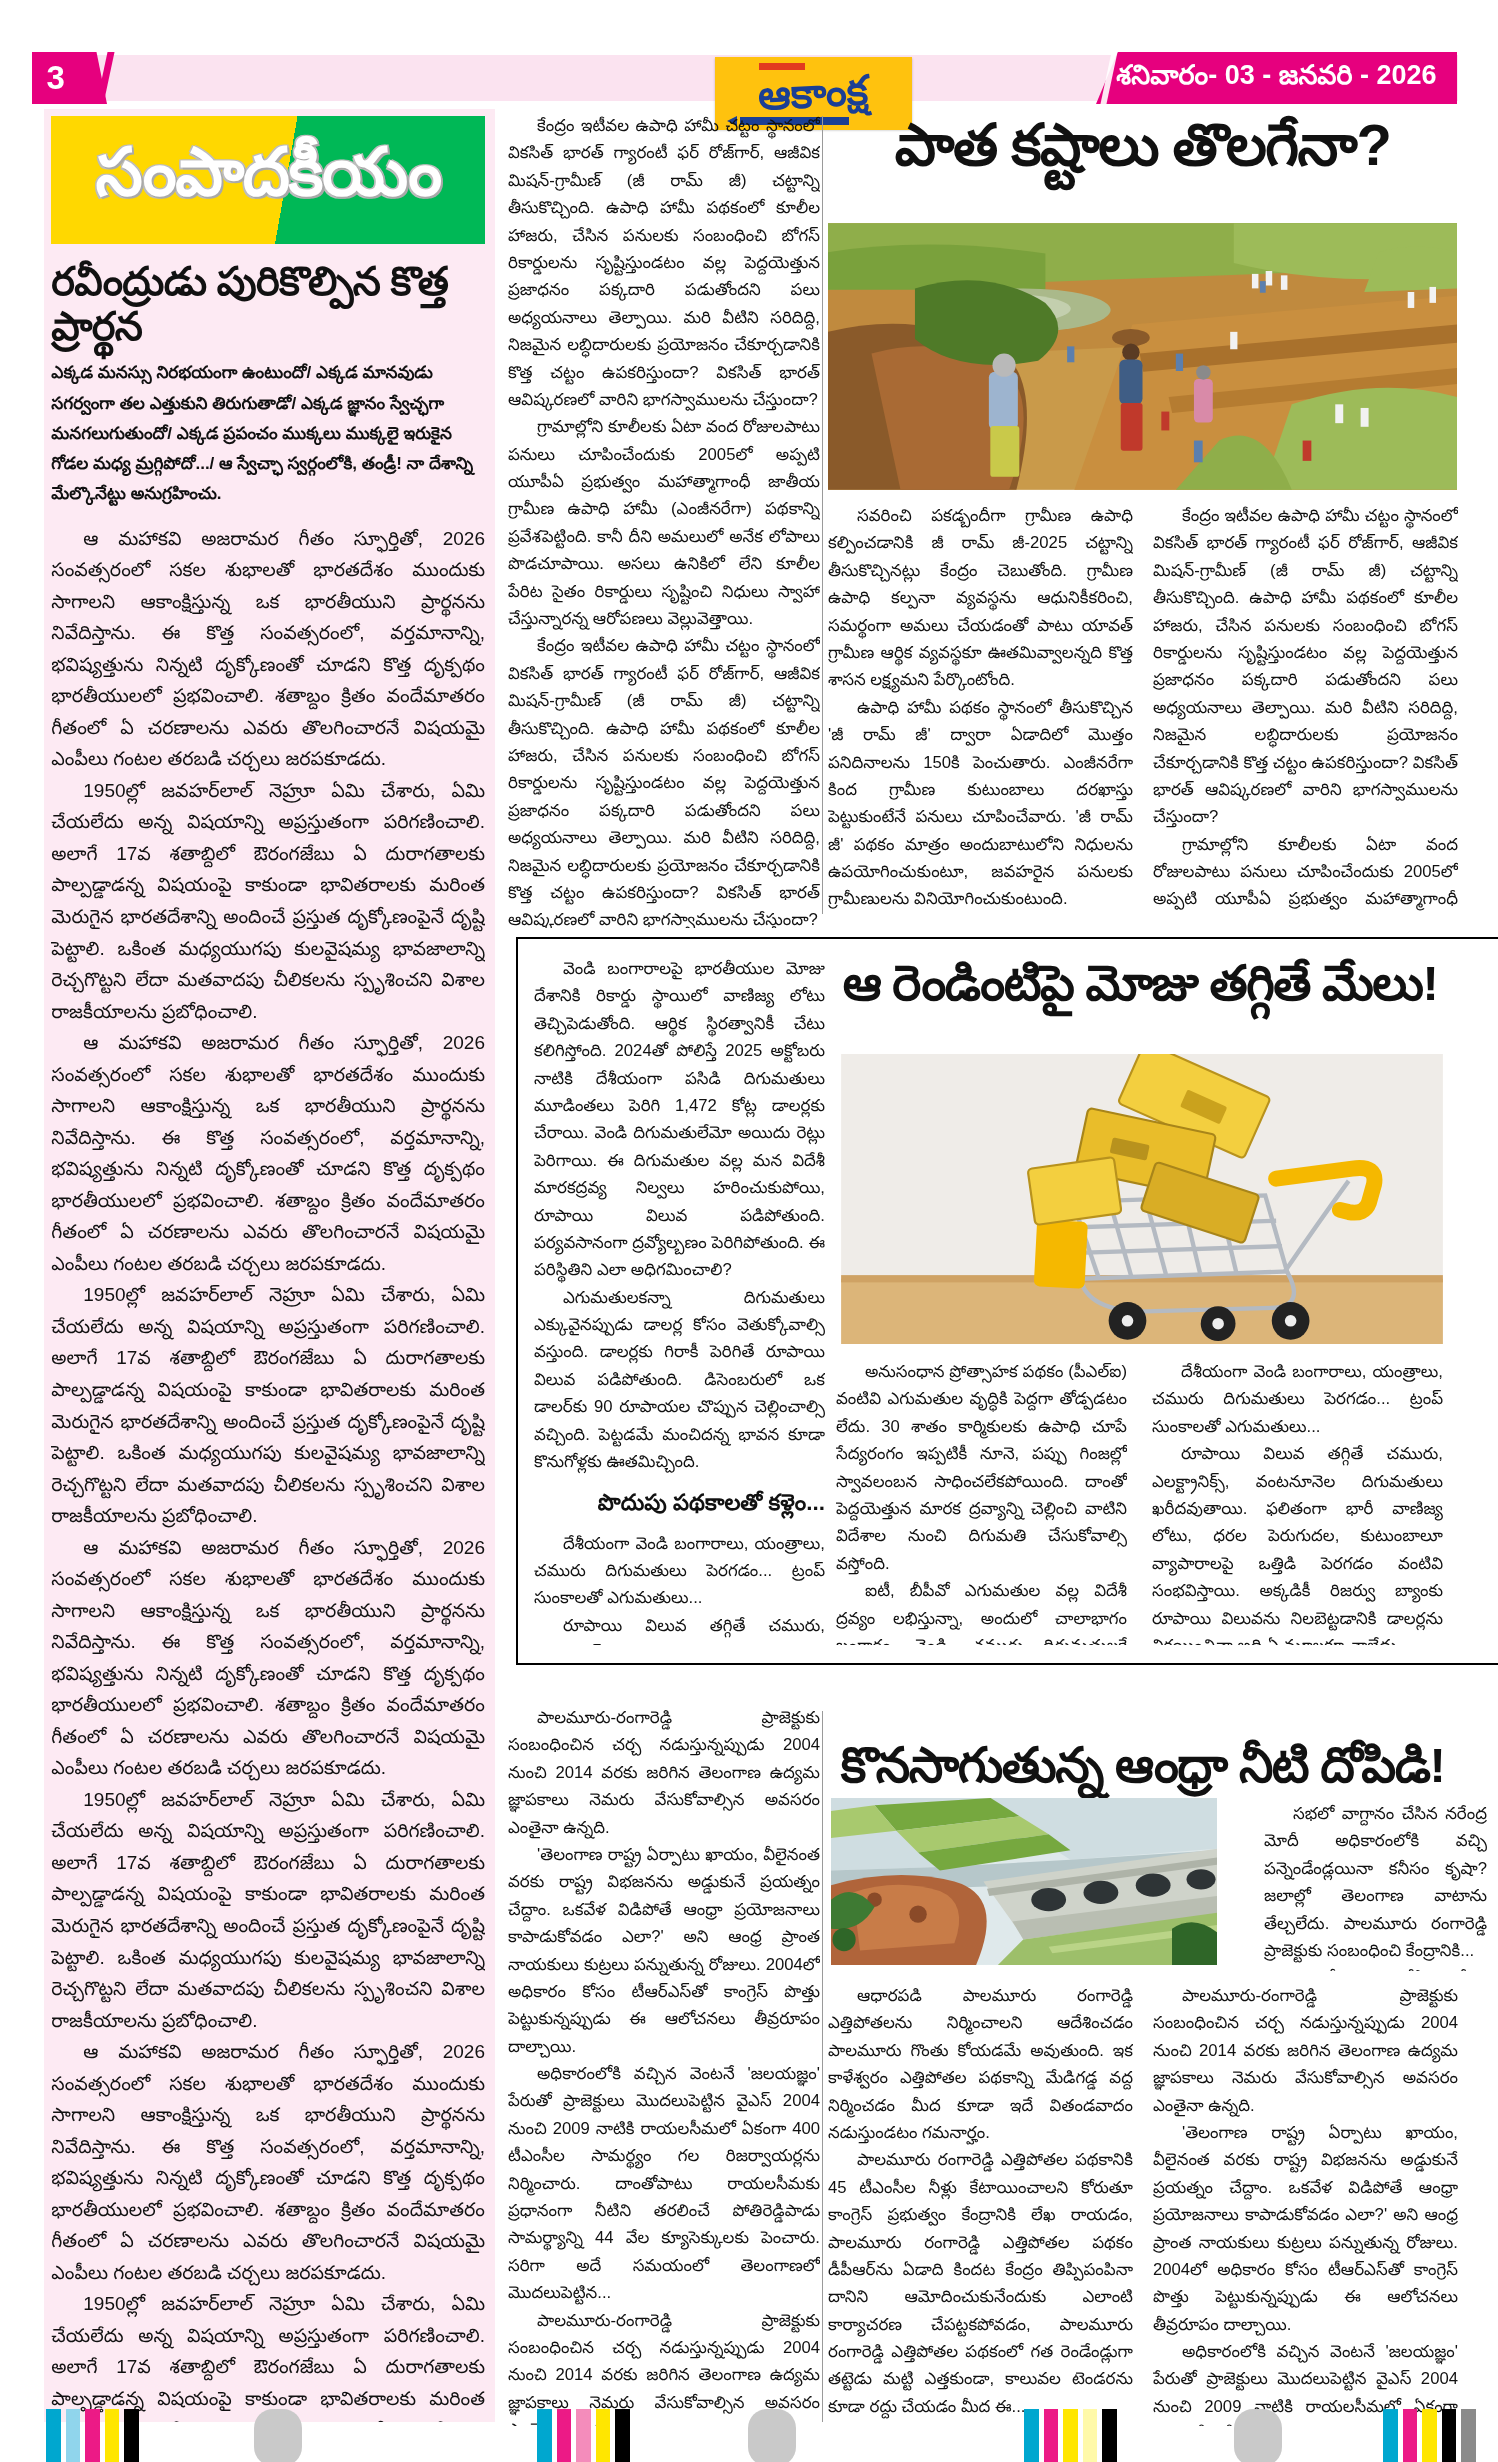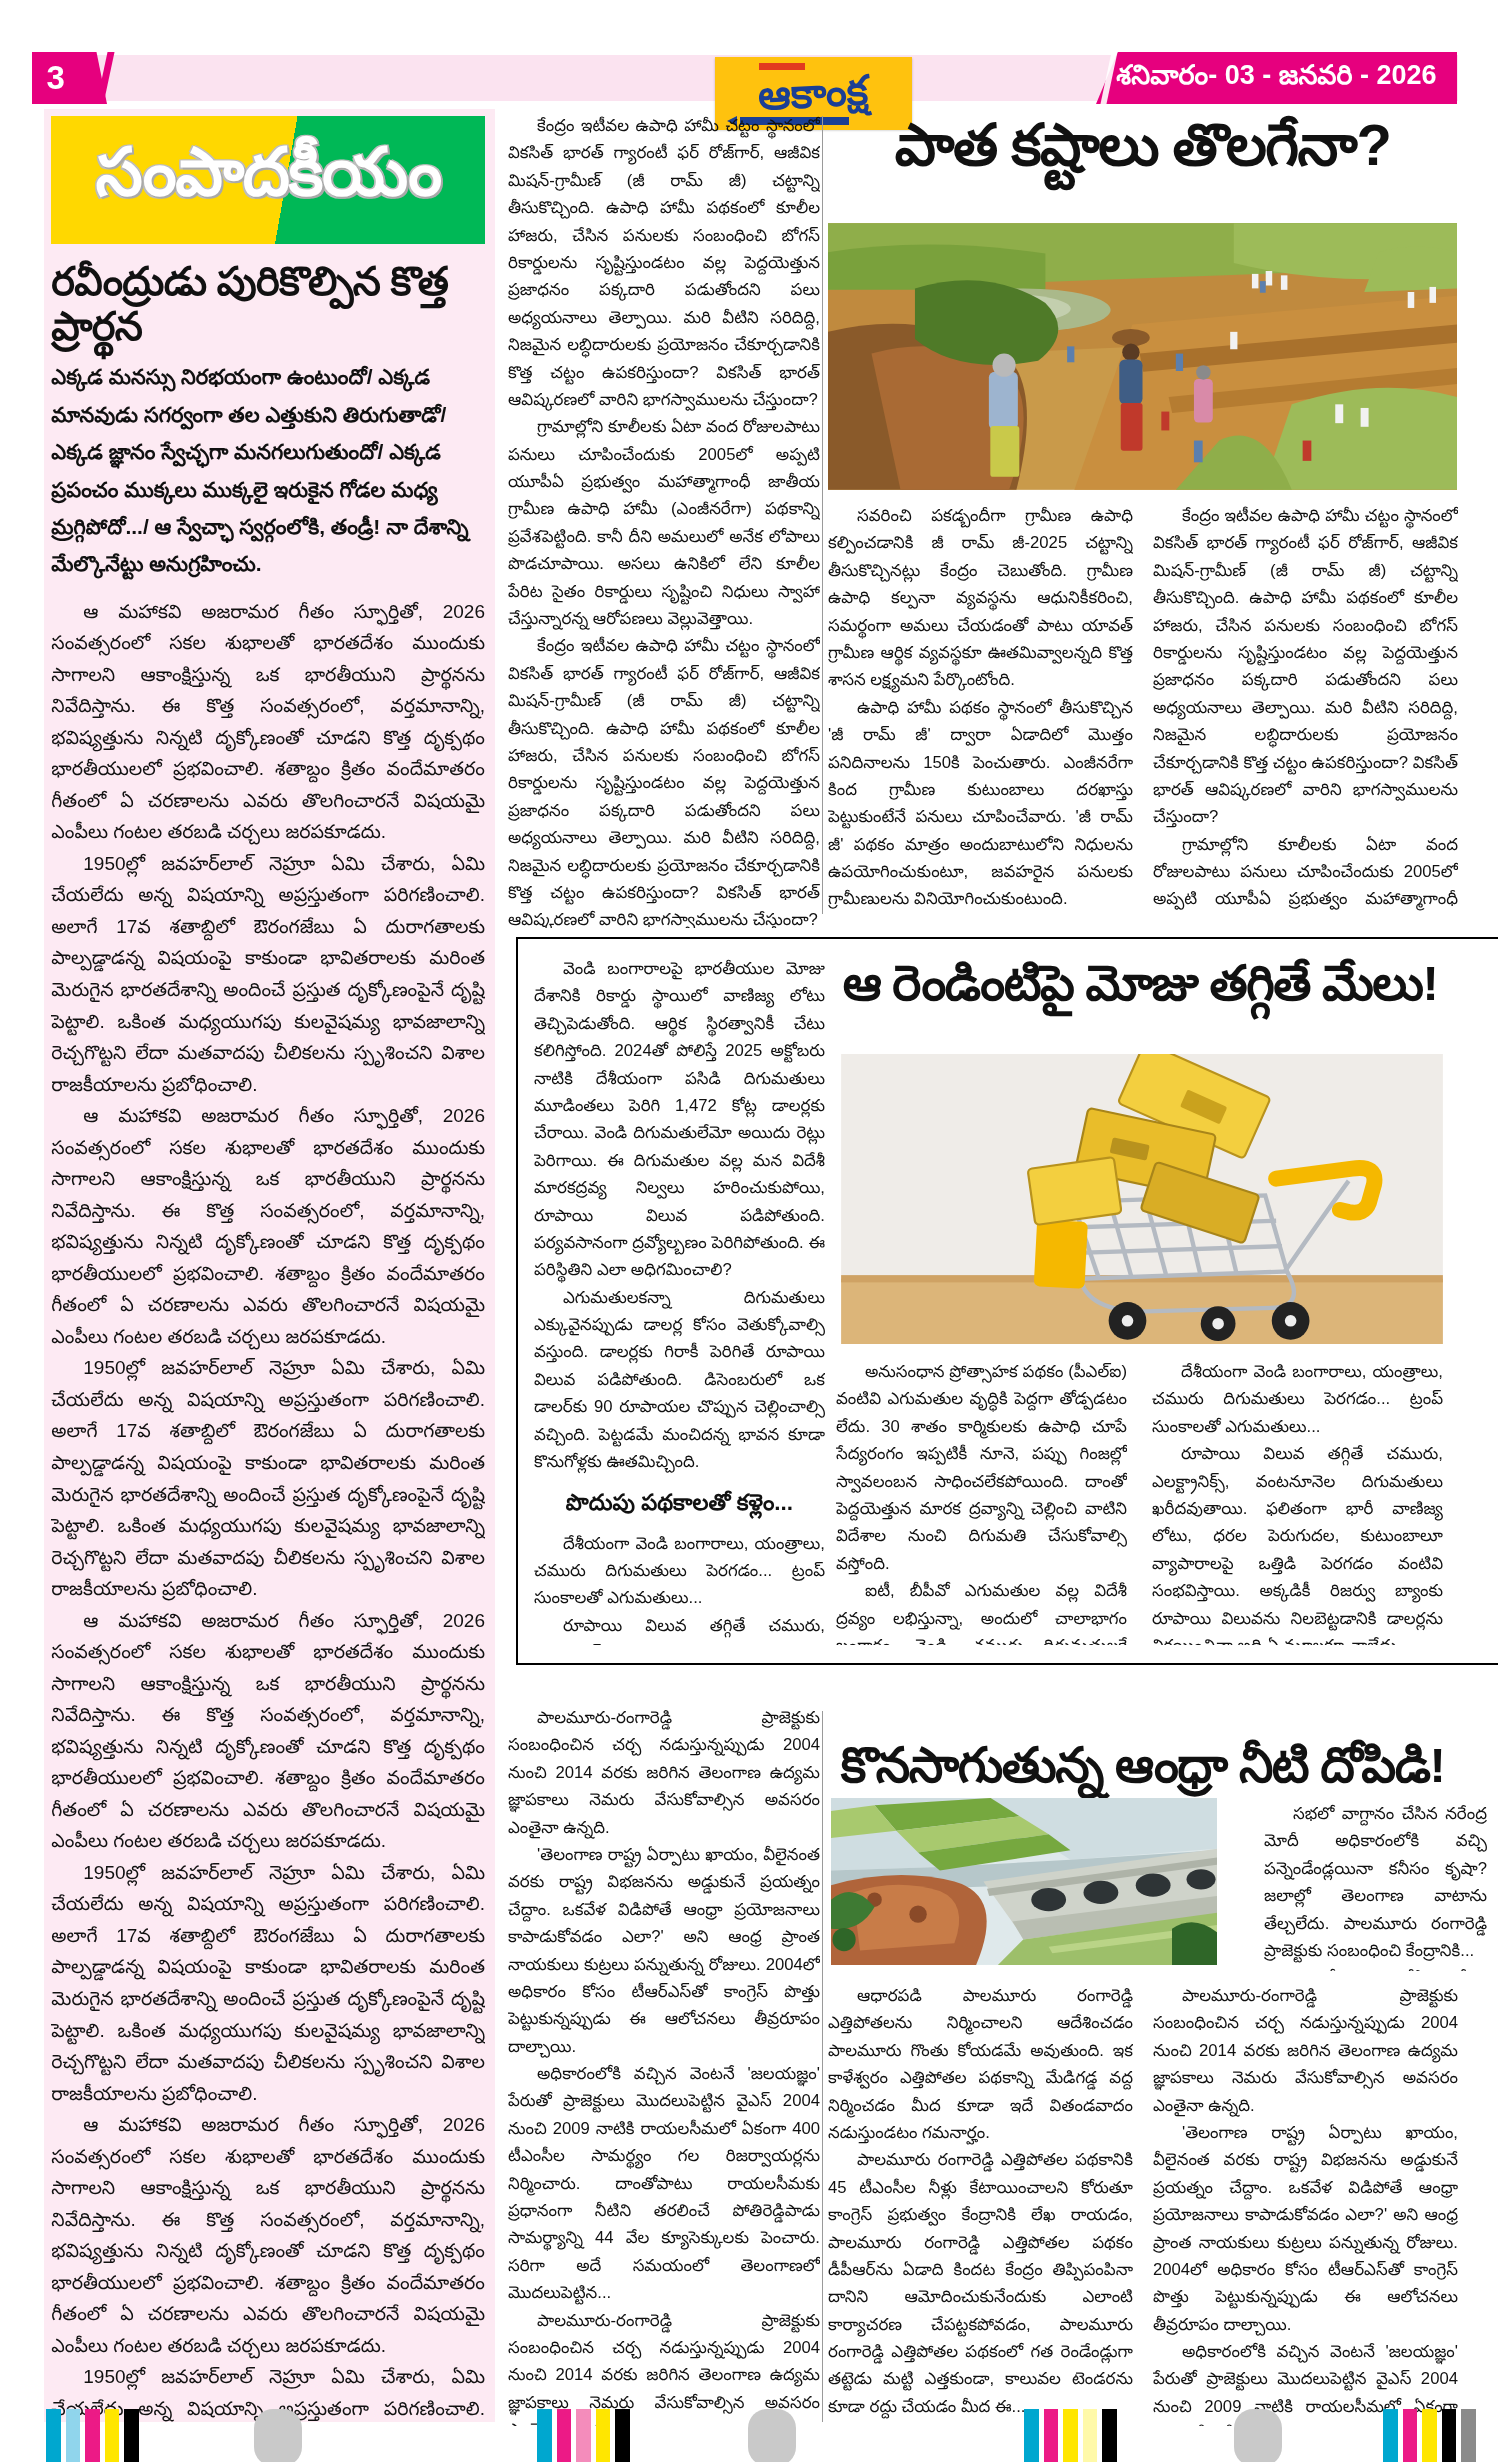--- a/index.html
+++ b/index.html
@@ -39,38 +39,38 @@
   .ed-banner{
     width:100%;height:128px;flex:0 0 auto;
     background:linear-gradient(100deg,#ffd800 0 54%,#00b856 54% 100%);
     display:flex;align-items:center;justify-content:center;
   }
   .ed-banner span{
     color:#fff;font-size:67px;font-weight:bold;letter-spacing:-1.5px;
     text-shadow:2.2px 2.2px 0 #a9a9a9,-1.5px -1.5px 0 #bdbdbd,1.5px -1.5px 0 #bdbdbd,-1.5px 1.5px 0 #bdbdbd;
   }
   .ed-headline{font-size:40px;font-weight:bold;line-height:1.12;margin:14.5px 0 10px 0;letter-spacing:-0.7px;}
-  .ed-intro{font-size:21px;font-weight:bold;line-height:1.78;margin-bottom:13px;}
+  .ed-intro{font-size:17px;font-weight:bold;line-height:1.78;margin-bottom:13px;}
   .ed-body{flex:1 1 auto;overflow:hidden;font-size:19px;line-height:1.66;}
   .ed-body p{margin:0;text-align:justify;text-indent:32px;}
   
   .textcol{position:absolute;overflow:hidden;font-size:16.7px;line-height:1.64;}
   .textcol p{margin:0;text-align:justify;text-indent:29px;}
   .vrule{position:absolute;width:0.7px;background:#9a9a9a;}
   
   .emp-headline{
     position:absolute;left:828px;top:115px;width:629px;height:102px;
     font-size:58px;font-weight:bold;text-align:center;line-height:1.05;letter-spacing:-1.5px;
   }
   .emp-image{position:absolute;left:828px;top:223px;width:629px;height:267px;}
   
   .gold-box{position:absolute;left:516px;top:937px;width:1020px;height:728px;border:2.9px solid #000;box-sizing:border-box;background:#fff;}
   .gold-left{position:absolute;left:16px;top:16px;width:291px;height:690px;overflow:hidden;font-size:16.7px;line-height:1.64;}
   .gold-left p{margin:0;text-align:justify;text-indent:29px;}
-  .gold-subhead{font-size:22.5px;font-weight:bold;margin:10px 0 7.3px 0;text-indent:0 !important;text-align:center;}
+  .gold-subhead{font-size:22.5px;font-weight:bold;margin:10px 0 7.3px 0;text-indent:0 !important;text-align:right;}
   .gold-headline{
     position:absolute;left:318px;top:19px;width:608px;height:88px;
     font-size:49px;font-weight:bold;text-align:center;line-height:1.05;letter-spacing:-1.5px;
   }
   .gold-image{position:absolute;left:323px;top:115px;width:602px;height:290px;}
   
   .water-headline{
     position:absolute;left:828px;top:1708px;width:629px;height:81px;
     font-size:49px;font-weight:bold;text-align:center;line-height:1.05;letter-spacing:-1.5px;margin-top:32px;
   }

